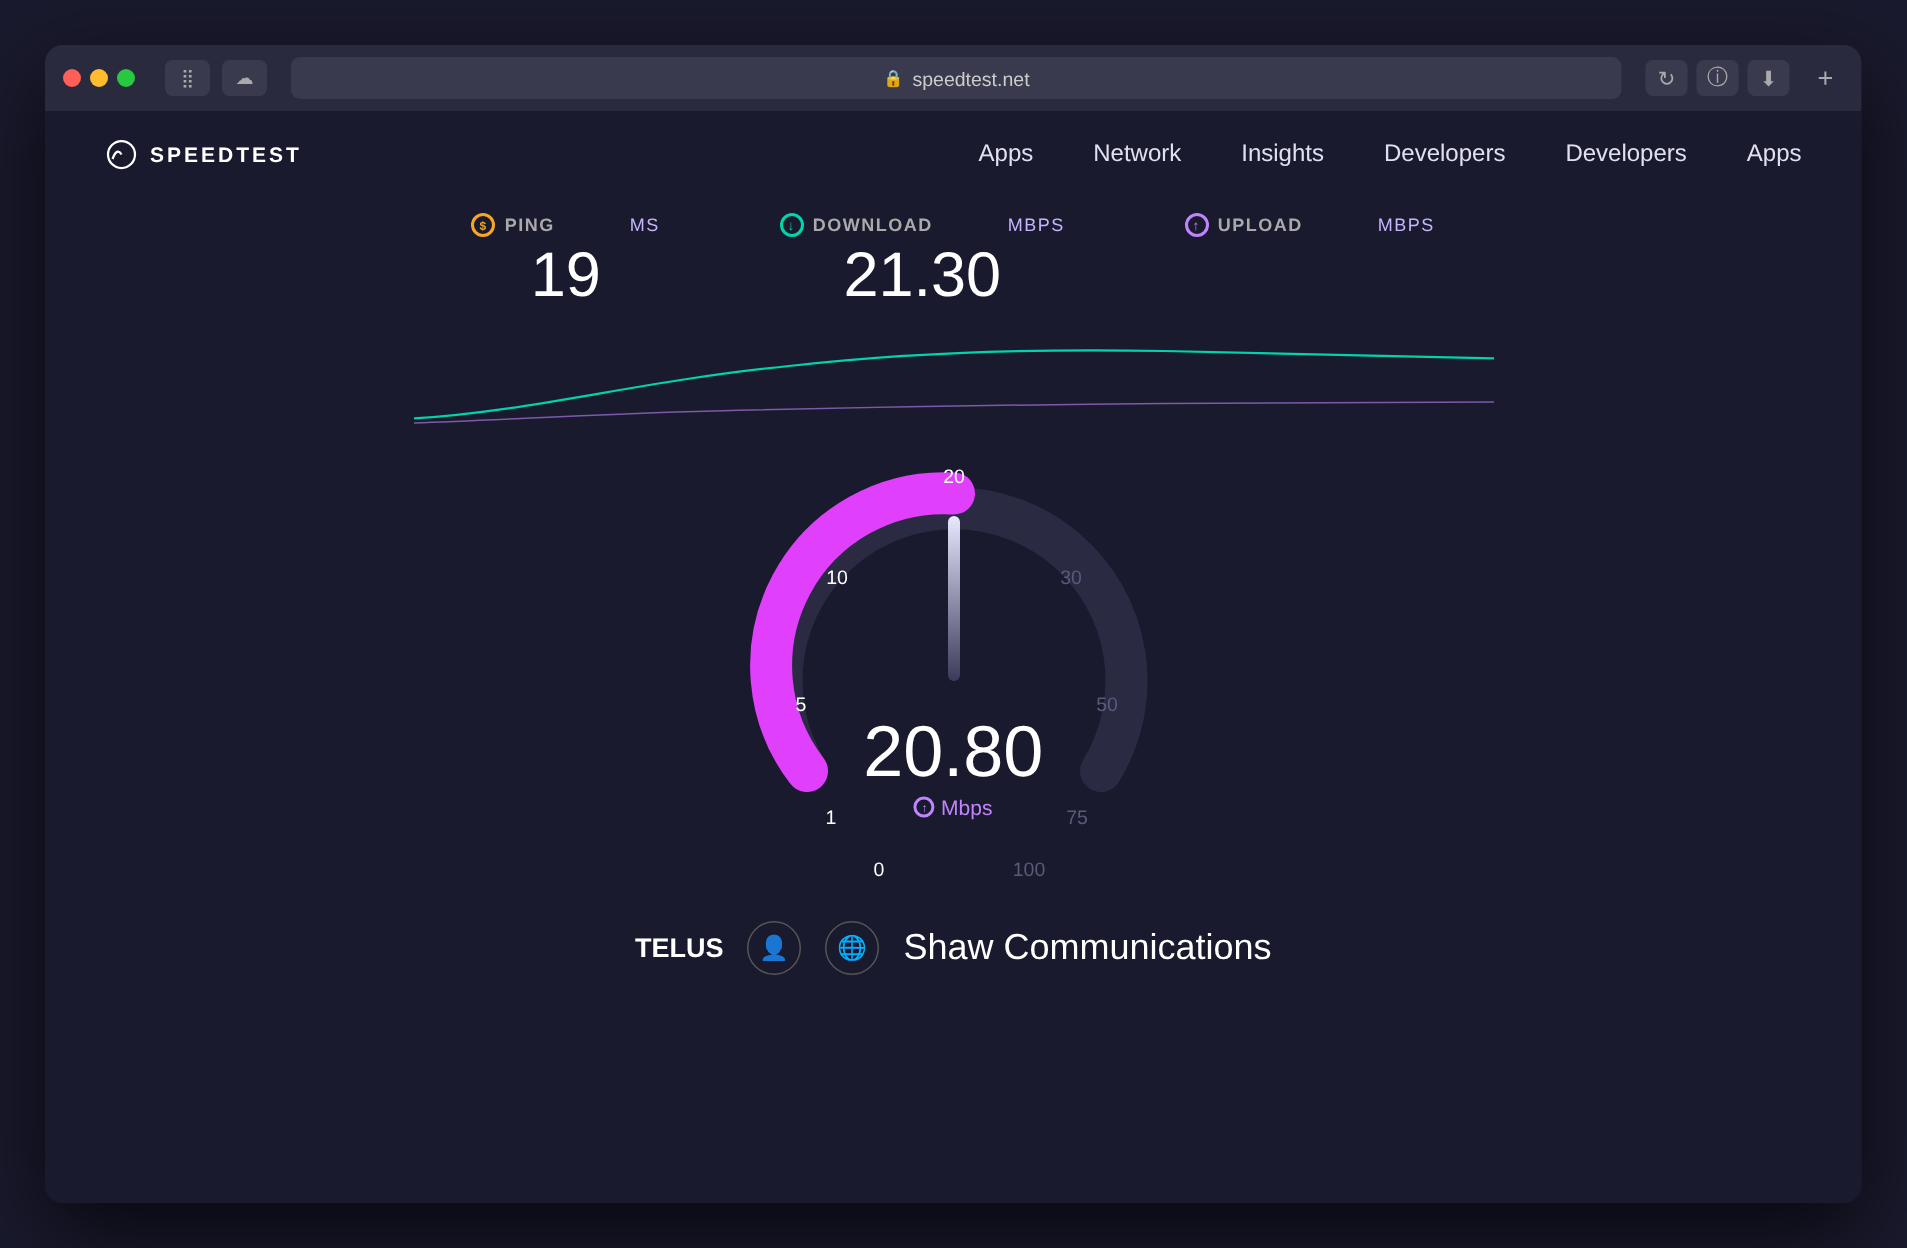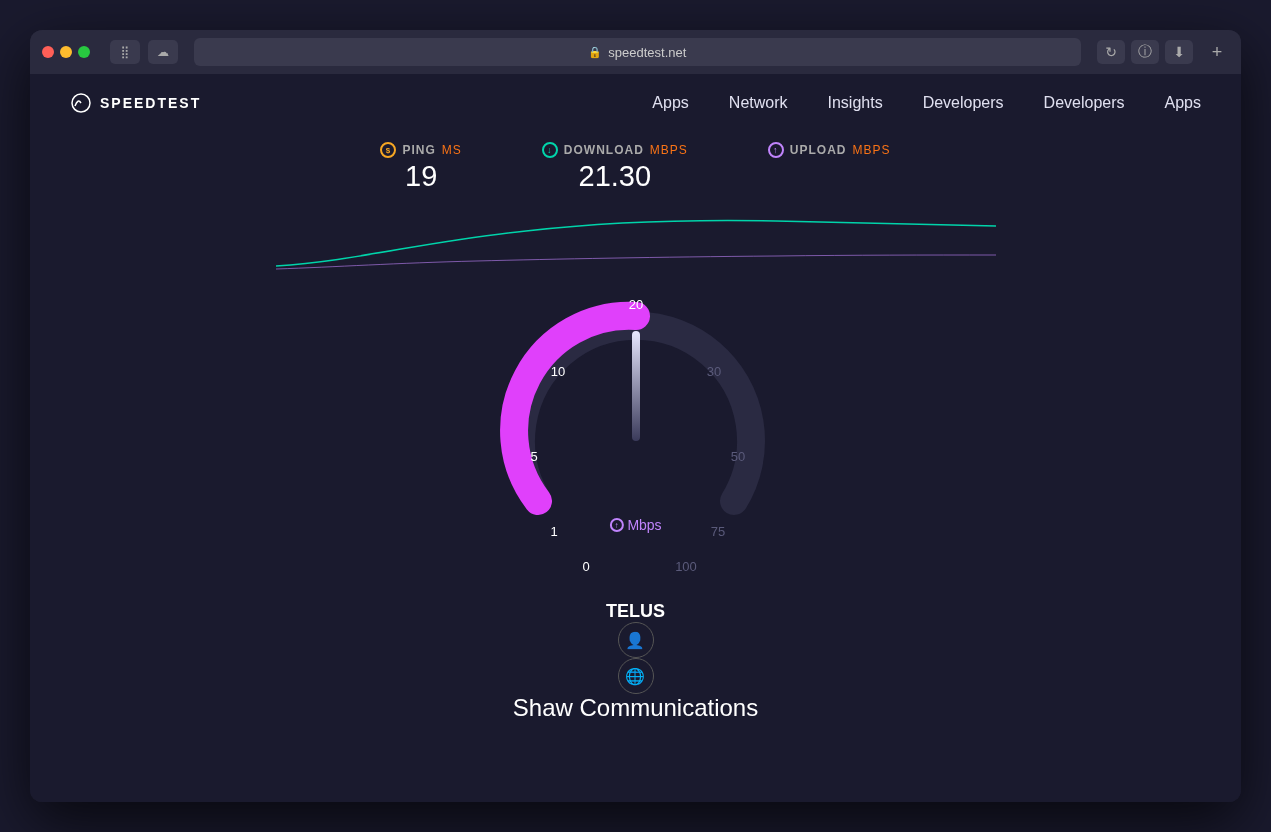--- a/index.html
+++ b/index.html
@@ -167,24 +167,25 @@
       gap: 6px;
       font-size: 12px;
       font-weight: 600;
       letter-spacing: 1px;
       color: #aaa;
       text-transform: uppercase;
       margin-bottom: 4px;
     }
     .stat-label .unit {
       font-weight: 400;
-      color: #f97316;
+      color: #c4b5fd;
+      margin-left: 44px;
     }
     .stat-value {
-      font-size: 29px;
+      font-size: 42px;
       font-weight: 300;
       color: white;
       line-height: 1;
     }
     .stat-icon-ping {
       width: 16px;
       height: 16px;
       border-radius: 50%;
       border: 2px solid #f5a623;
       display: inline-flex;
@@ -258,22 +259,22 @@
     }
     .gauge-unit {
       font-size: 14px;
       color: #c084fc;
       font-weight: 500;
     }
     
     .isp-row {
       display: flex;
       align-items: center;
+      gap: 16px;
       margin-top: 20px;
-      flex-direction: column;
     }
     .isp-name {
       color: white;
       font-size: 18px;
       font-weight: 600;
     }
     .isp-icon {
       width: 36px;
       height: 36px;
       border-radius: 50%;
@@ -424,20 +425,21 @@
           <defs>
             <linearGradient id="needleGrad" x1="0%" y1="0%" x2="0%" y2="100%">
               <stop offset="0%" style="stop-color:#e8e8ff;stop-opacity:1"></stop>
               <stop offset="100%" style="stop-color:#3a3a5a;stop-opacity:1"></stop>
             </linearGradient>
           </defs>
           <rect x="146" y="50" width="8" height="110" rx="4" fill="url(#needleGrad)"></rect>
         </svg>
 
         <div class="gauge-center-value">
+          <div class="gauge-number">20.80</div>
           <div class="gauge-unit-row">
             <span class="stat-icon-upload" style="width:14px;height:14px;font-size:8px;">↑</span>
             <span class="gauge-unit">Mbps</span>
           </div>
         </div>
       </div>
 
       <div class="isp-row">
         <span class="isp-name">TELUS</span>
         <div class="isp-icon">

